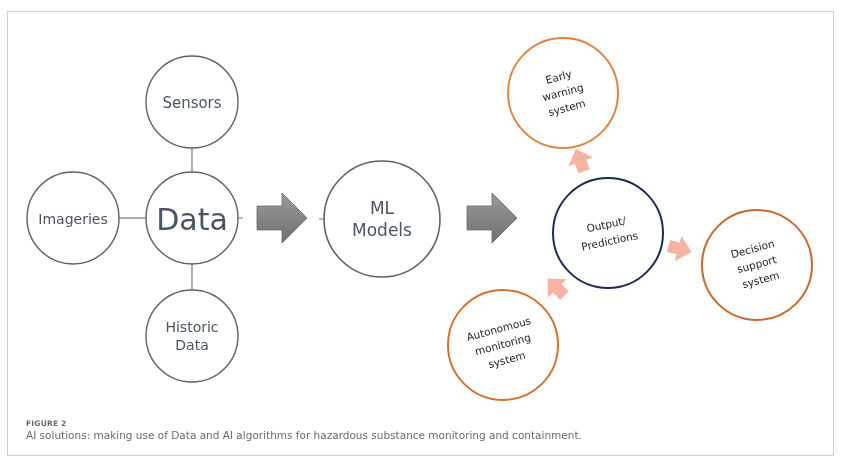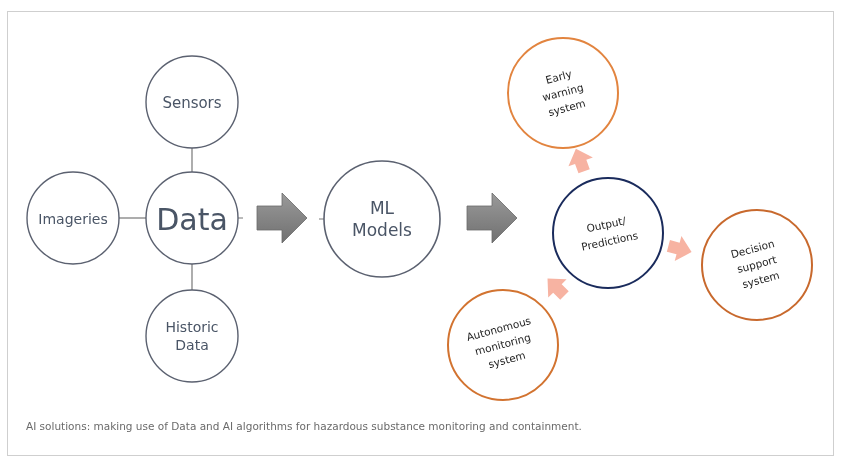--- a/index.html
+++ b/index.html
@@ -90,14 +90,15 @@
     <circle cx="503" cy="345" r="55" fill="#fff" stroke="#d27330" stroke-width="2"></circle>
     <g transform="rotate(-15 503 345)">
       <text class="out-text" x="503" y="332">Autonomous</text>
       <text class="out-text" x="503" y="348">monitoring</text>
       <text class="out-text" x="503" y="364">system</text>
     </g>
   </g>
 </svg>
 
 <div class="caption">
+  <div class="fig-label">FIGURE 2</div>
   <div class="fig-text">AI solutions: making use of Data and AI algorithms for hazardous substance monitoring and containment.</div>
 </div>
 
 </body></html>

